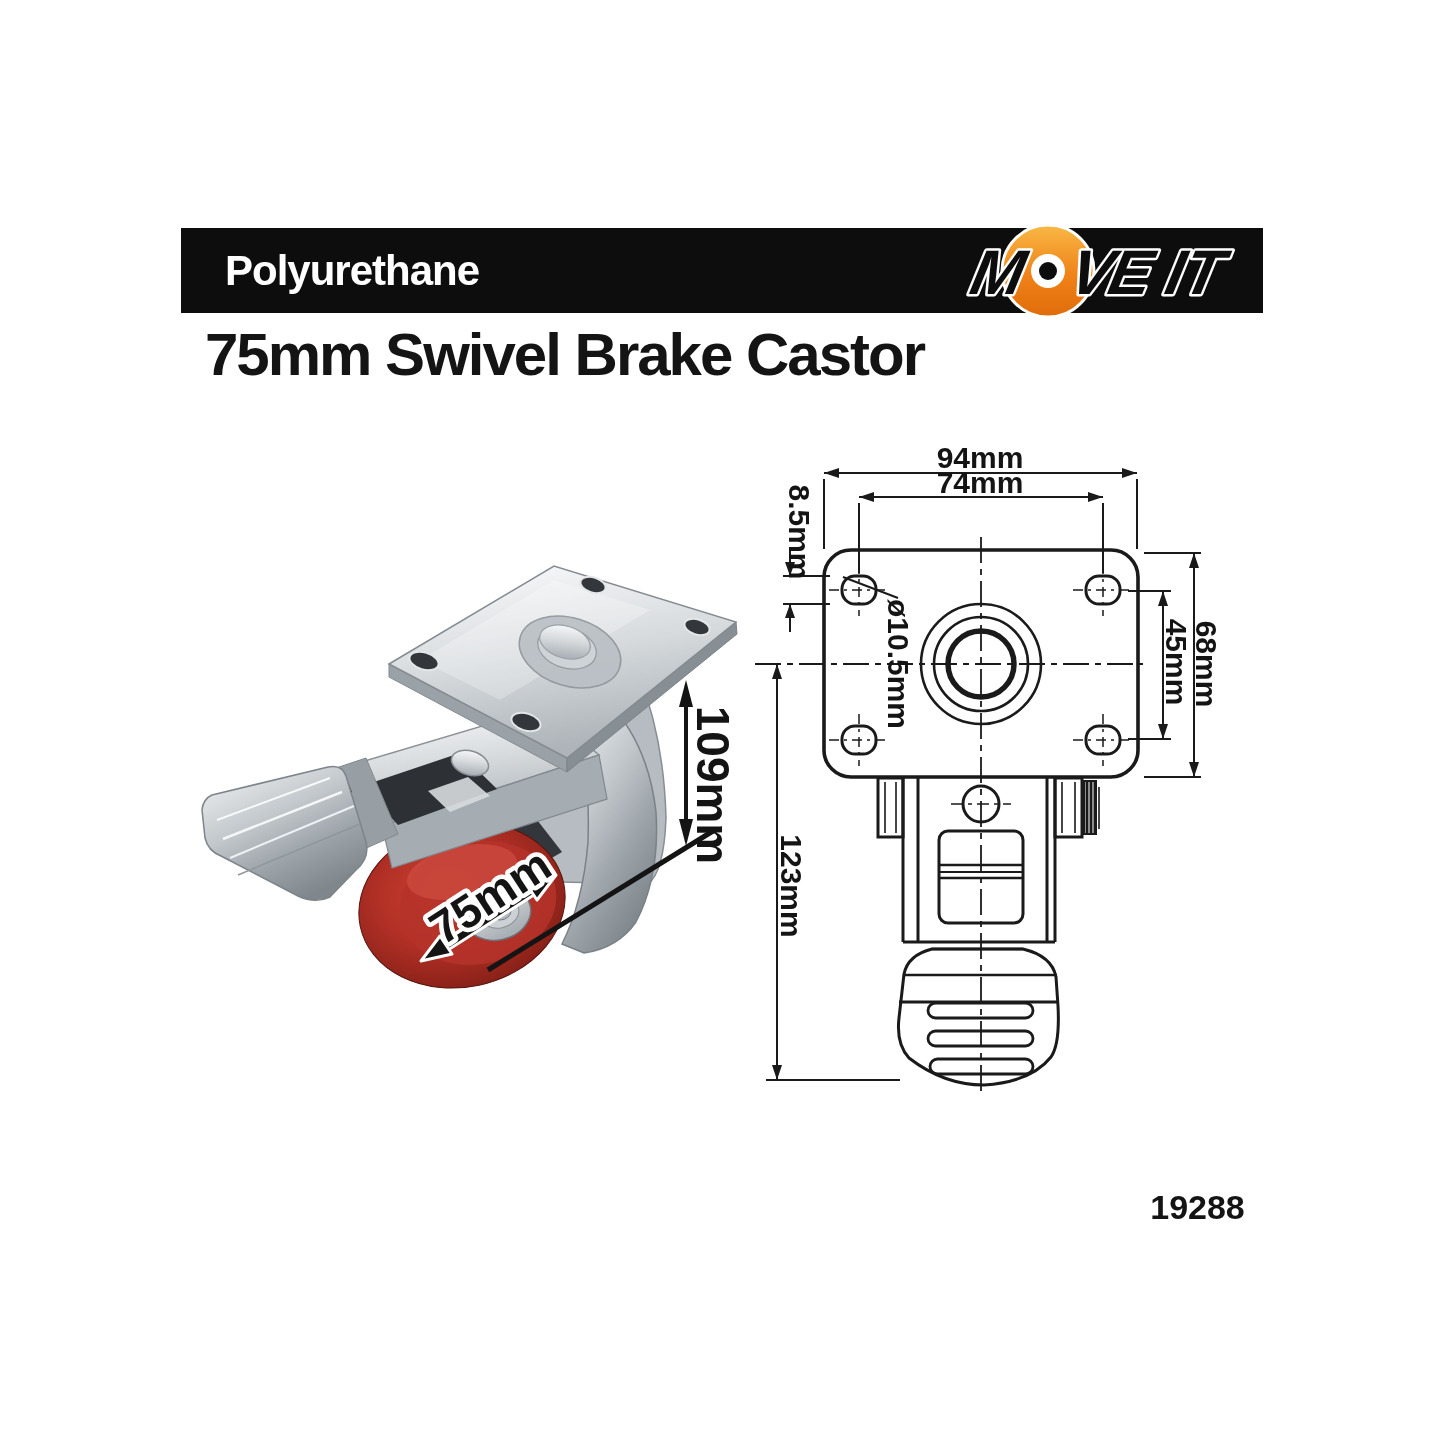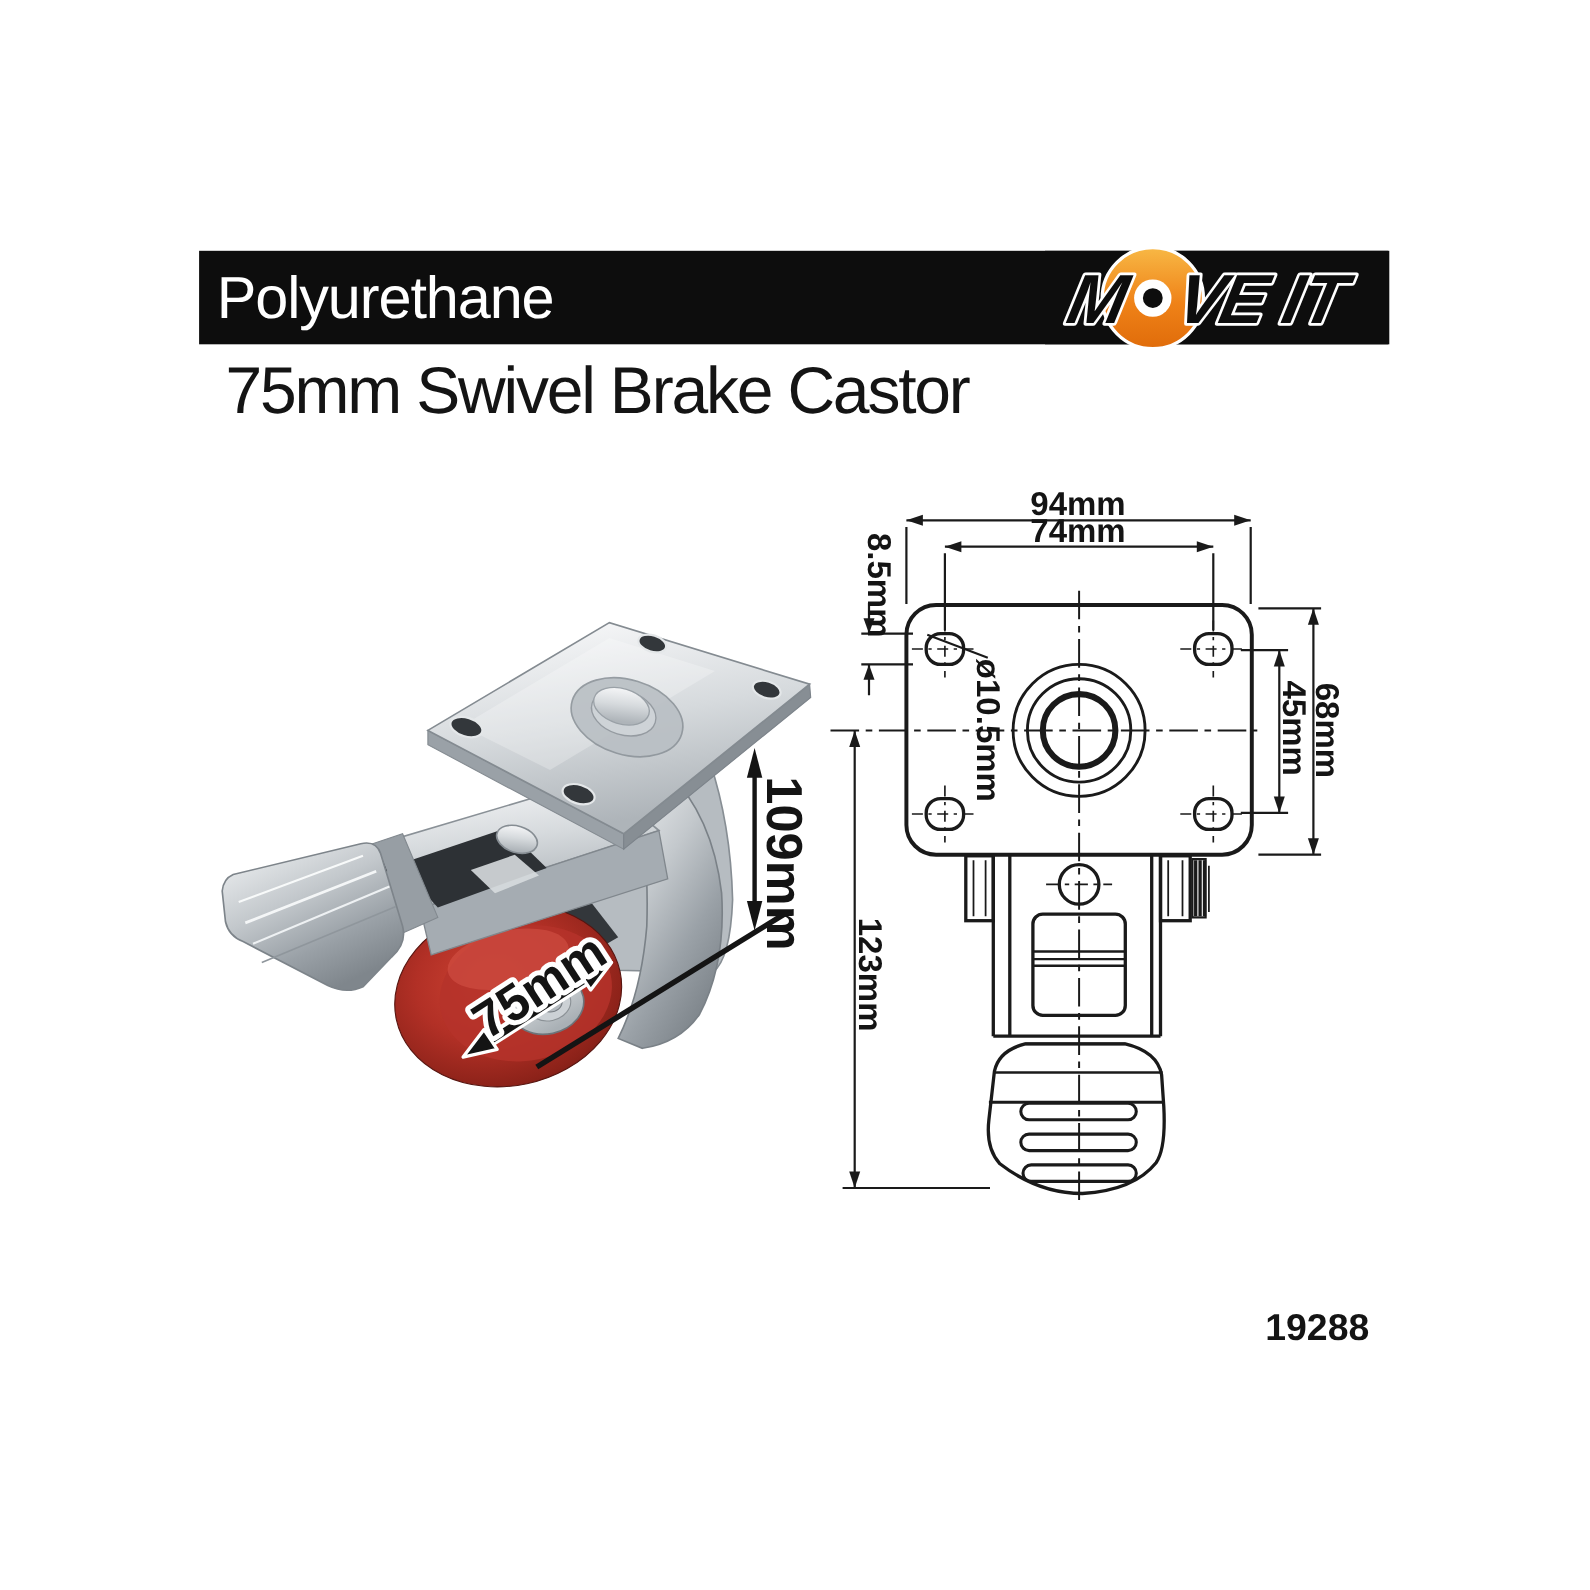--- a/index.html
+++ b/index.html
@@ -1,22 +1,22 @@
 <!DOCTYPE html>
 <html><head>
 <meta charset="utf-8">
 <style>
   html,body{margin:0;padding:0;background:#ffffff;}
   #canvas{position:relative;width:1445px;height:1445px;background:#ffffff;overflow:hidden;
           font-family:"Liberation Sans",sans-serif;}
   .banner{position:absolute;left:181px;top:228px;width:1081px;height:85px;background:#0d0d0d;
           display:flex;align-items:center;}
-  .banner .material{color:#ffffff;font-size:54px;font-weight:normal;letter-spacing:-1px;margin-left:16px;}
+  .banner .material{color:#ffffff;font-size:42px;font-weight:bold;letter-spacing:-1px;margin-left:44px;}
   .logo-svg{position:absolute;left:950px;top:218px;}
-  .page-title{position:absolute;left:205px;top:320px;font-size:60px;font-weight:normal;
+  .page-title{position:absolute;left:205px;top:320px;font-size:60px;font-weight:bold;
               letter-spacing:-2px;color:#141414;white-space:nowrap;}
   .photo-svg{position:absolute;left:180px;top:540px;}
   .drawing-svg{position:absolute;left:730px;top:430px;}
   .product-code{position:absolute;left:1115px;top:1188px;width:165px;text-align:center;
                 font-size:34px;font-weight:bold;color:#141414;}
   svg text{font-family:"Liberation Sans",sans-serif;}
 </style>
 </head>
 <body>
 

